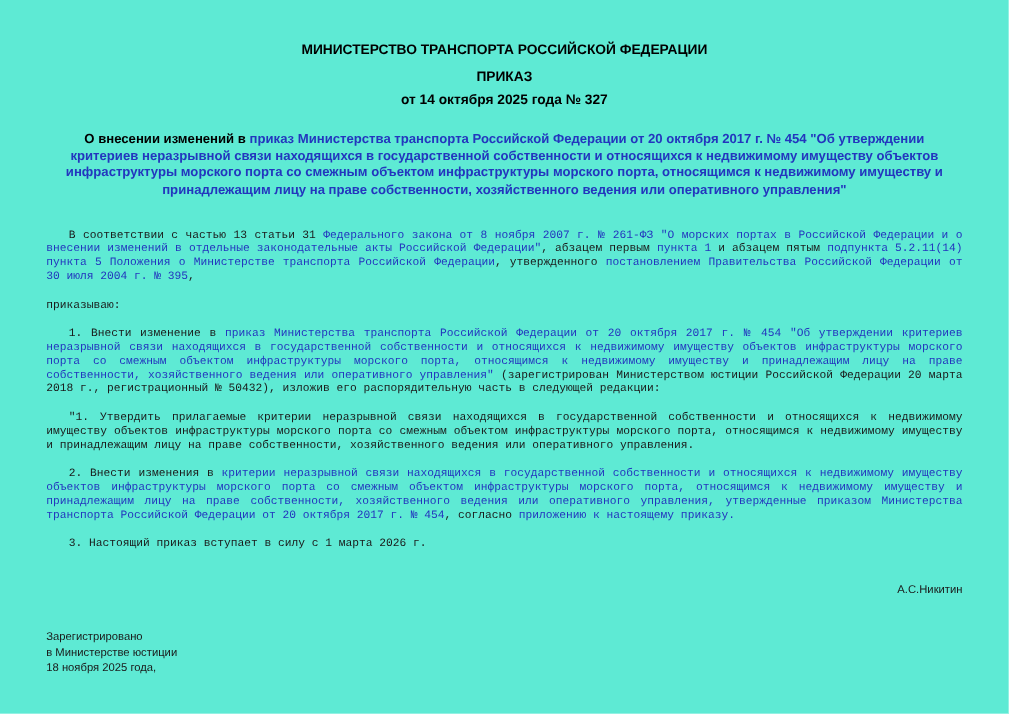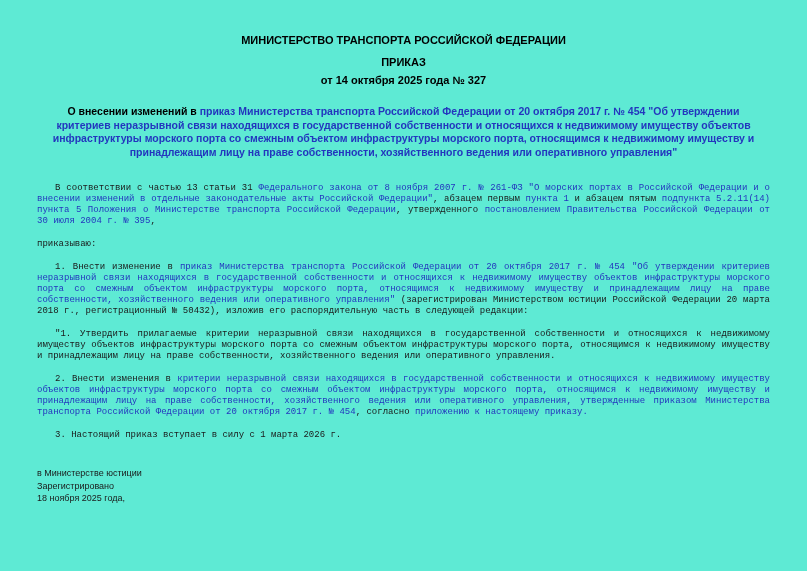--- a/index.html
+++ b/index.html
@@ -85,22 +85,23 @@
   <div class="body-text">
     <p class="para"><span class="plain">В соответствии с частью 13 статьи 31 </span><span class="link">Федерального закона от 8 ноября 2007 г. № 261-ФЗ "О морских портах в Российской Федерации и о внесении изменений в отдельные законодательные акты Российской Федерации"</span><span class="plain">, абзацем первым </span><span class="link">пункта 1</span><span class="plain"> и абзацем пятым </span><span class="link">подпункта 5.2.11(14) пункта 5 Положения о Министерстве транспорта Российской Федерации</span><span class="plain">, утвержденного </span><span class="link">постановлением Правительства Российской Федерации от 30 июля 2004 г. № 395</span><span class="plain">,</span></p>
     <p class="para no-indent"><span class="plain">приказываю:</span></p>
     <p class="para"><span class="plain">1. Внести изменение в </span><span class="link">приказ Министерства транспорта Российской Федерации от 20 октября 2017 г. № 454 "Об утверждении критериев неразрывной связи находящихся в государственной собственности и относящихся к недвижимому имуществу объектов инфраструктуры морского порта со смежным объектом инфраструктуры морского порта, относящимся к недвижимому имуществу и принадлежащим лицу на праве собственности, хозяйственного ведения или оперативного управления"</span><span class="plain"> (зарегистрирован Министерством юстиции Российской Федерации 20 марта 2018 г., регистрационный № 50432), изложив его распорядительную часть в следующей редакции:</span></p>
     <p class="para"><span class="plain">"1. Утвердить прилагаемые критерии неразрывной связи находящихся в государственной собственности и относящихся к недвижимому имуществу объектов инфраструктуры морского порта со смежным объектом инфраструктуры морского порта, относящимся к недвижимому имуществу и принадлежащим лицу на праве собственности, хозяйственного ведения или оперативного управления.</span></p>
     <p class="para"><span class="plain">2. Внести изменения в </span><span class="link">критерии неразрывной связи находящихся в государственной собственности и относящихся к недвижимому имуществу объектов инфраструктуры морского порта со смежным объектом инфраструктуры морского порта, относящимся к недвижимому имуществу и принадлежащим лицу на праве собственности, хозяйственного ведения или оперативного управления,  утвержденные приказом Министерства транспорта Российской Федерации от 20 октября 2017 г. № 454</span><span class="plain">, согласно </span><span class="link">приложению к настоящему приказу.</span></p>
     <p class="para"><span class="plain">3. Настоящий приказ вступает в силу с 1 марта 2026 г.</span></p>
   </div>
 
   <div class="signature">
+    <div>А.С.Никитин</div>
   </div>
 
   <div class="registration">
+    <div>Зарегистрировано</div>
     <div>в Министерстве юстиции</div>
-    <div>Зарегистрировано</div>
     <div>18 ноября 2025 года,</div>
 
   </div>
 
 </div>
 
 </body></html>

